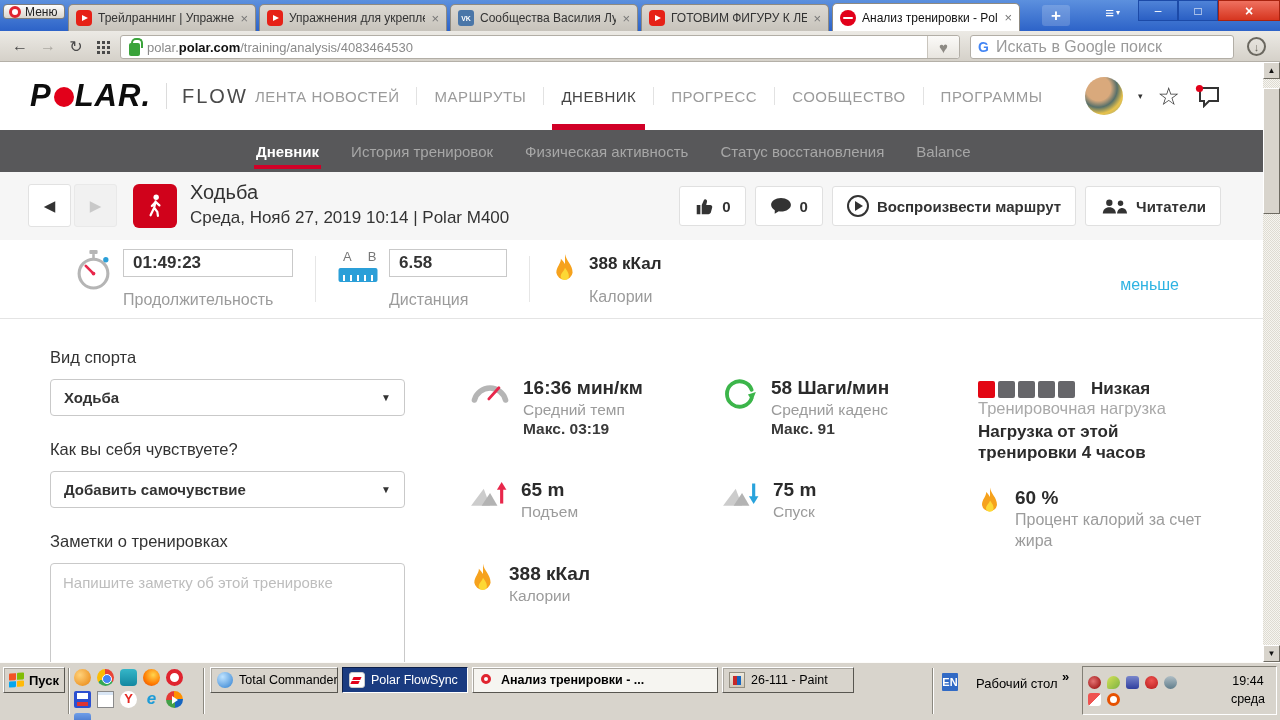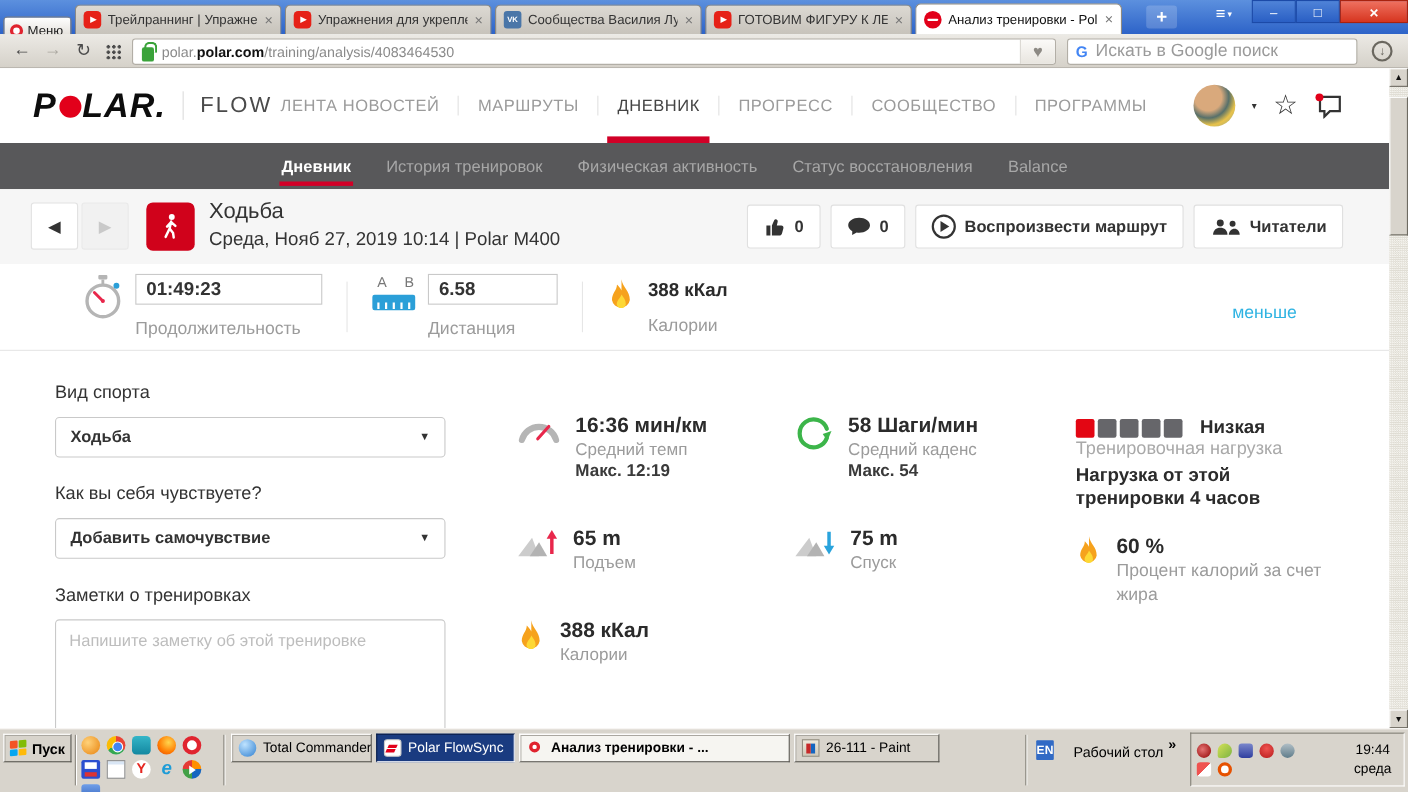--- a/index.html
+++ b/index.html
@@ -3,21 +3,21 @@
 <meta charset="utf-8">
 <style>
   * { margin:0; padding:0; box-sizing:border-box; }
   html,body { width:1280px; height:720px; overflow:hidden; }
   body { font-family:"Liberation Sans", sans-serif; background:#fff; }
   .screen { position:relative; width:1280px; height:720px; overflow:hidden; background:#fff; }
 
   
   .tabbar { position:absolute; left:0; top:0; width:1280px; height:31px;
     background:linear-gradient(#5c90de,#2d63c8); }
-  .menu-btn { position:absolute; left:3px; top:15px; height:25px; width:62px;
+  .menu-btn { position:absolute; left:3px; top:4px; height:15px; width:62px;
     background:linear-gradient(#fefefe,#d9d5cd); border:1px solid #7d7d7d; border-radius:4px 4px 3px 3px;
     display:flex; align-items:center; gap:4px; padding:0 5px; font-size:12px; color:#222; }
   .opera-ring { width:12px; height:12px; border:3px solid #e0242f; border-radius:50%; background:#fff; }
   .tabs { position:absolute; left:68px; top:4px; display:flex; }
   .tab { width:188px; height:27px; margin-right:3px; border:1px solid #8e8a81; border-bottom:none;
     border-radius:5px 5px 0 0; background:linear-gradient(#dcd9d3,#c7c3bb);
     display:flex; align-items:center; gap:6px; padding:0 7px; }
   .tab.active { background:#fff; height:28px; margin-top:-1px; }
   .tab-title { flex:1; font-size:12px; color:#333; white-space:nowrap; overflow:hidden; }
   .tab.active .tab-title { color:#111; }
@@ -441,33 +441,33 @@
     </div>
 
     <div class="stat" style="left:470px; top:57px;">
       <svg class="sicon" width="40" height="28" viewBox="0 0 36 24">
         <path d="M4 21 A 14.5 14.5 0 0 1 32 21" stroke="#b5b5b5" stroke-width="5" fill="none" stroke-linecap="round"></path>
         <line x1="17" y1="20" x2="26" y2="10" stroke="#e8274b" stroke-width="2.6" stroke-linecap="round"></line>
       </svg>
       <div>
         <div class="sv">16:36 мин/км</div>
         <div class="sl">Средний темп</div>
-        <div class="sm">Макс. 12:19</div>
+        <div class="sm">Макс. 03:19</div>
       </div>
     </div>
 
     <div class="stat" style="left:722px; top:57px;">
       <svg class="sicon" width="36" height="36" viewBox="0 0 34 34">
         <path d="M28 13 A 12 12 0 1 0 28 21" stroke="#3cb54a" stroke-width="3.6" fill="none" stroke-linecap="round"></path>
         <polygon points="24.5,17.5 32,15 28.5,23.5" fill="#3cb54a"></polygon>
       </svg>
       <div>
         <div class="sv">58 Шаги/мин</div>
         <div class="sl">Средний каденс</div>
-        <div class="sm">Макс. 54</div>
+        <div class="sm">Макс. 91</div>
       </div>
     </div>
 
     <div class="load-block">
       <div class="load-row">
         <div class="sqs">
           <span class="sq red"></span>
           <span class="sq"></span>
           <span class="sq"></span>
           <span class="sq"></span>

